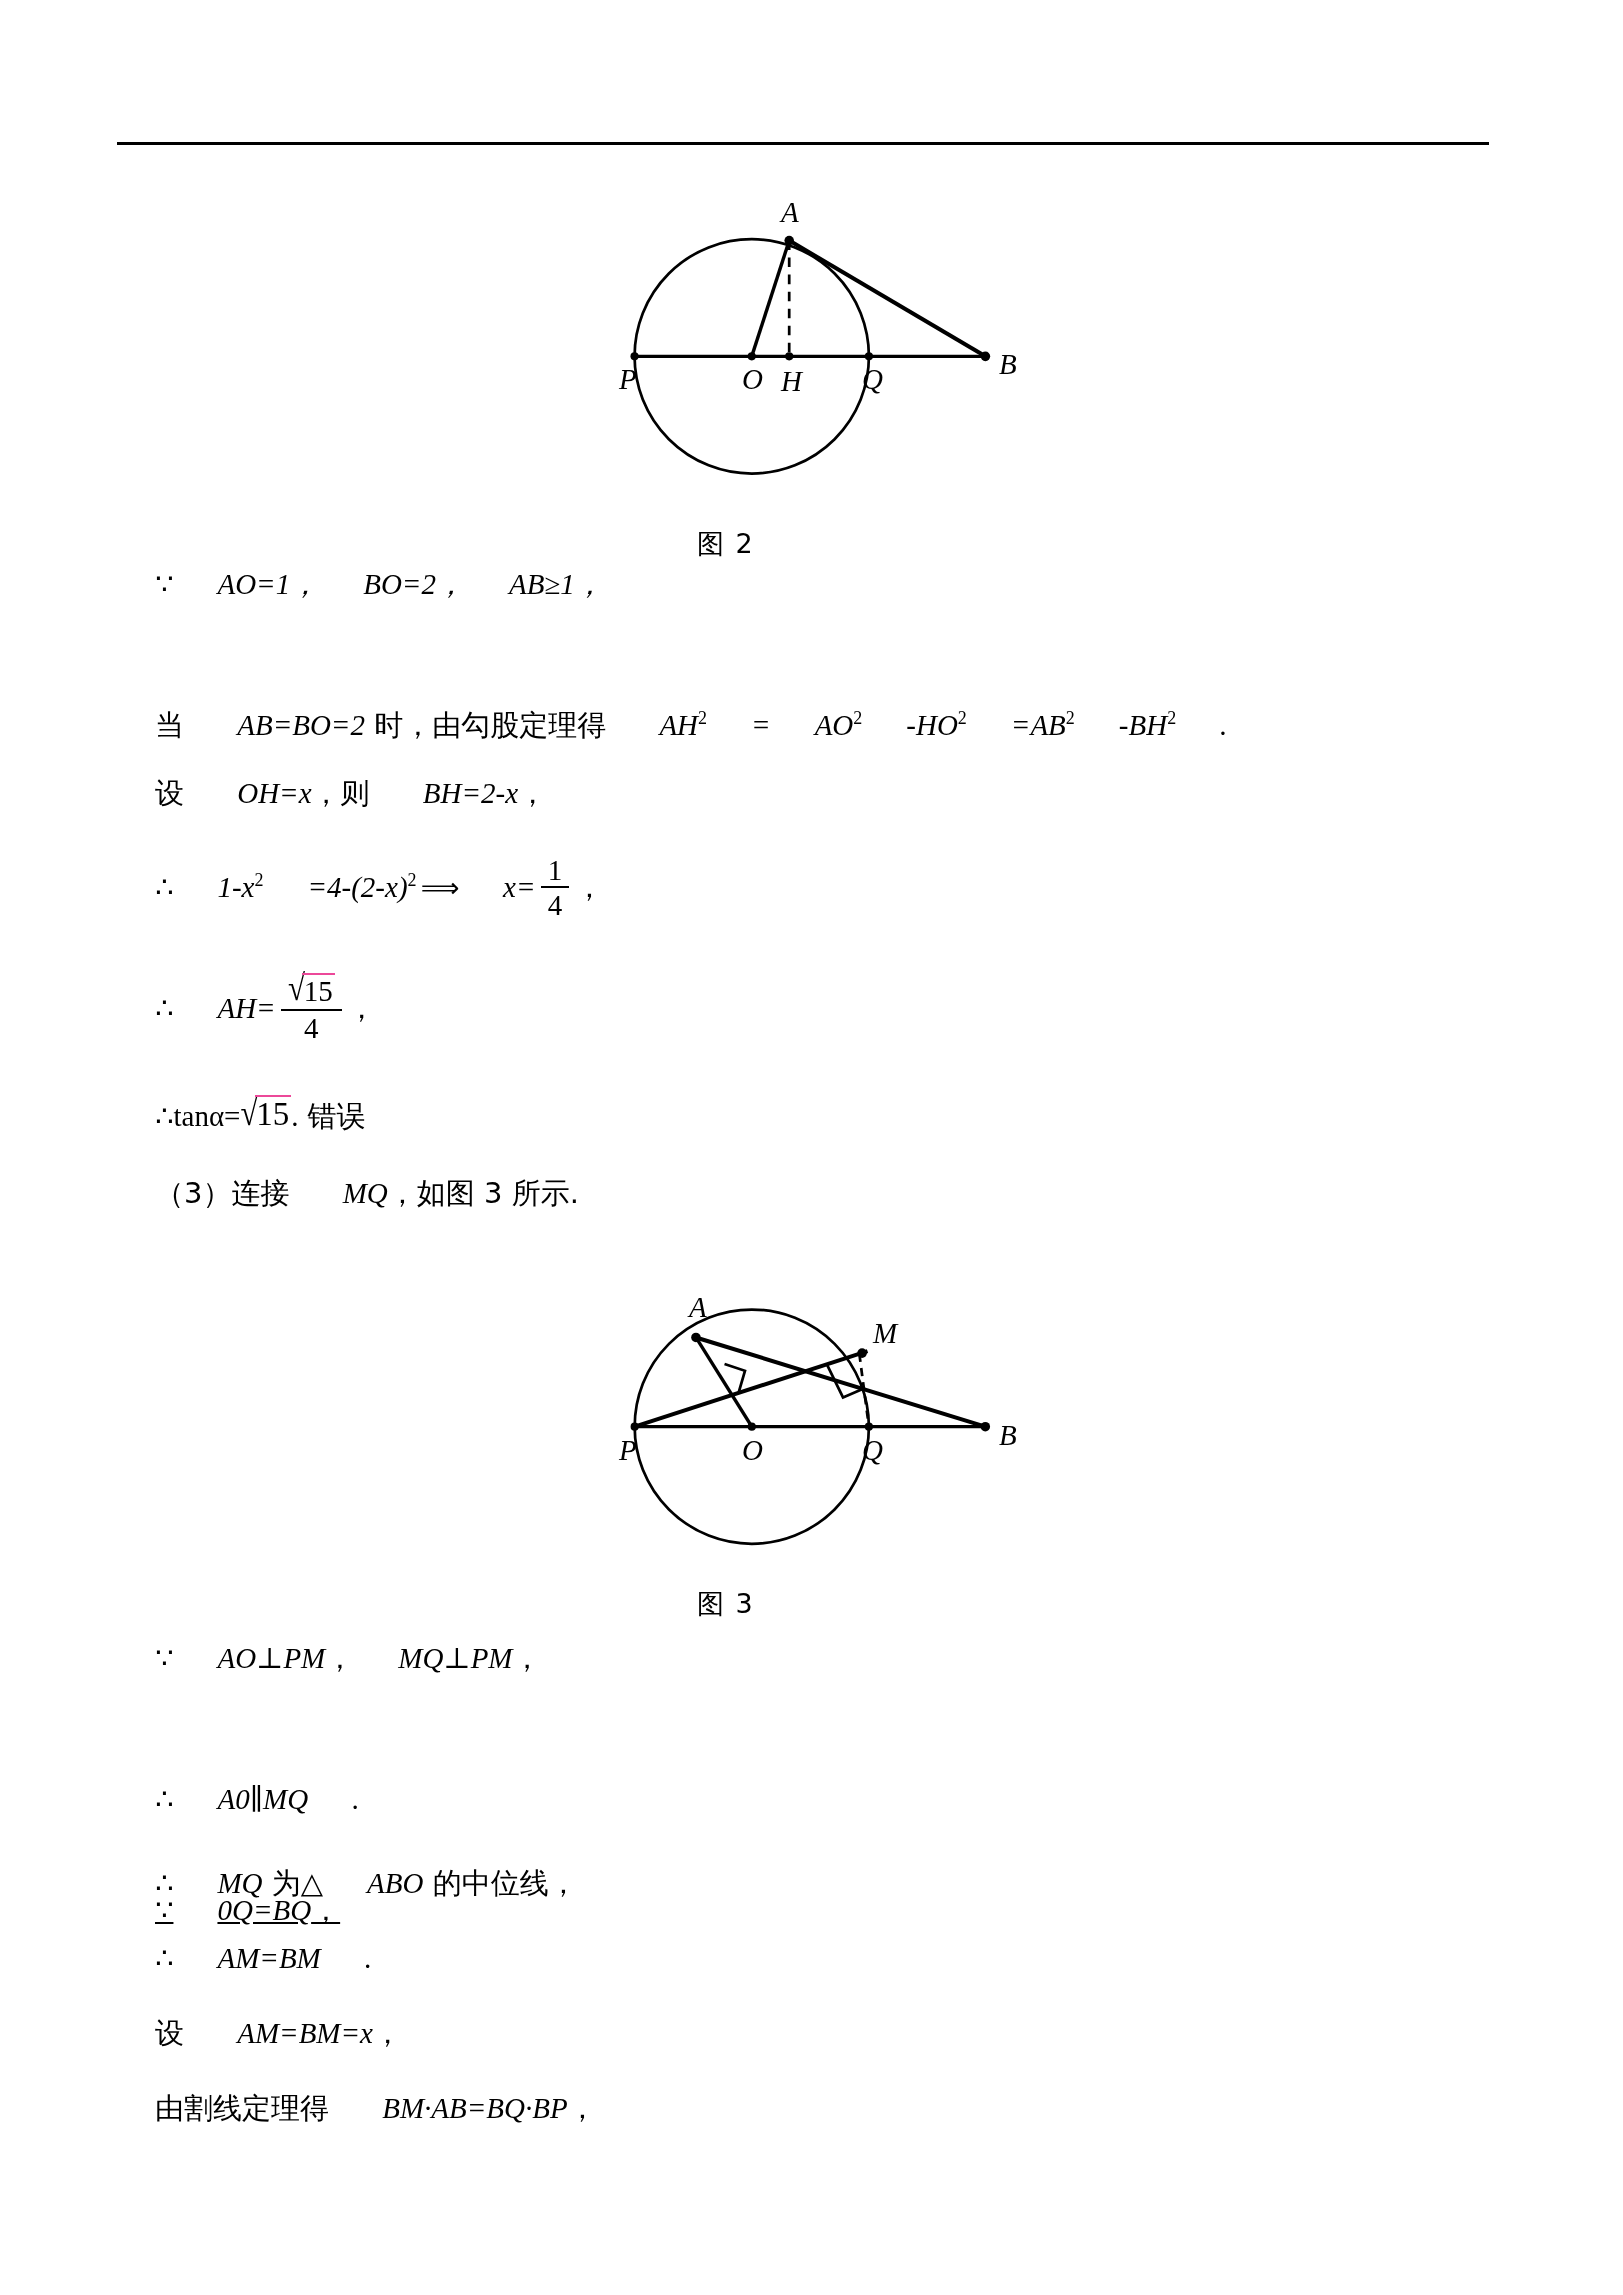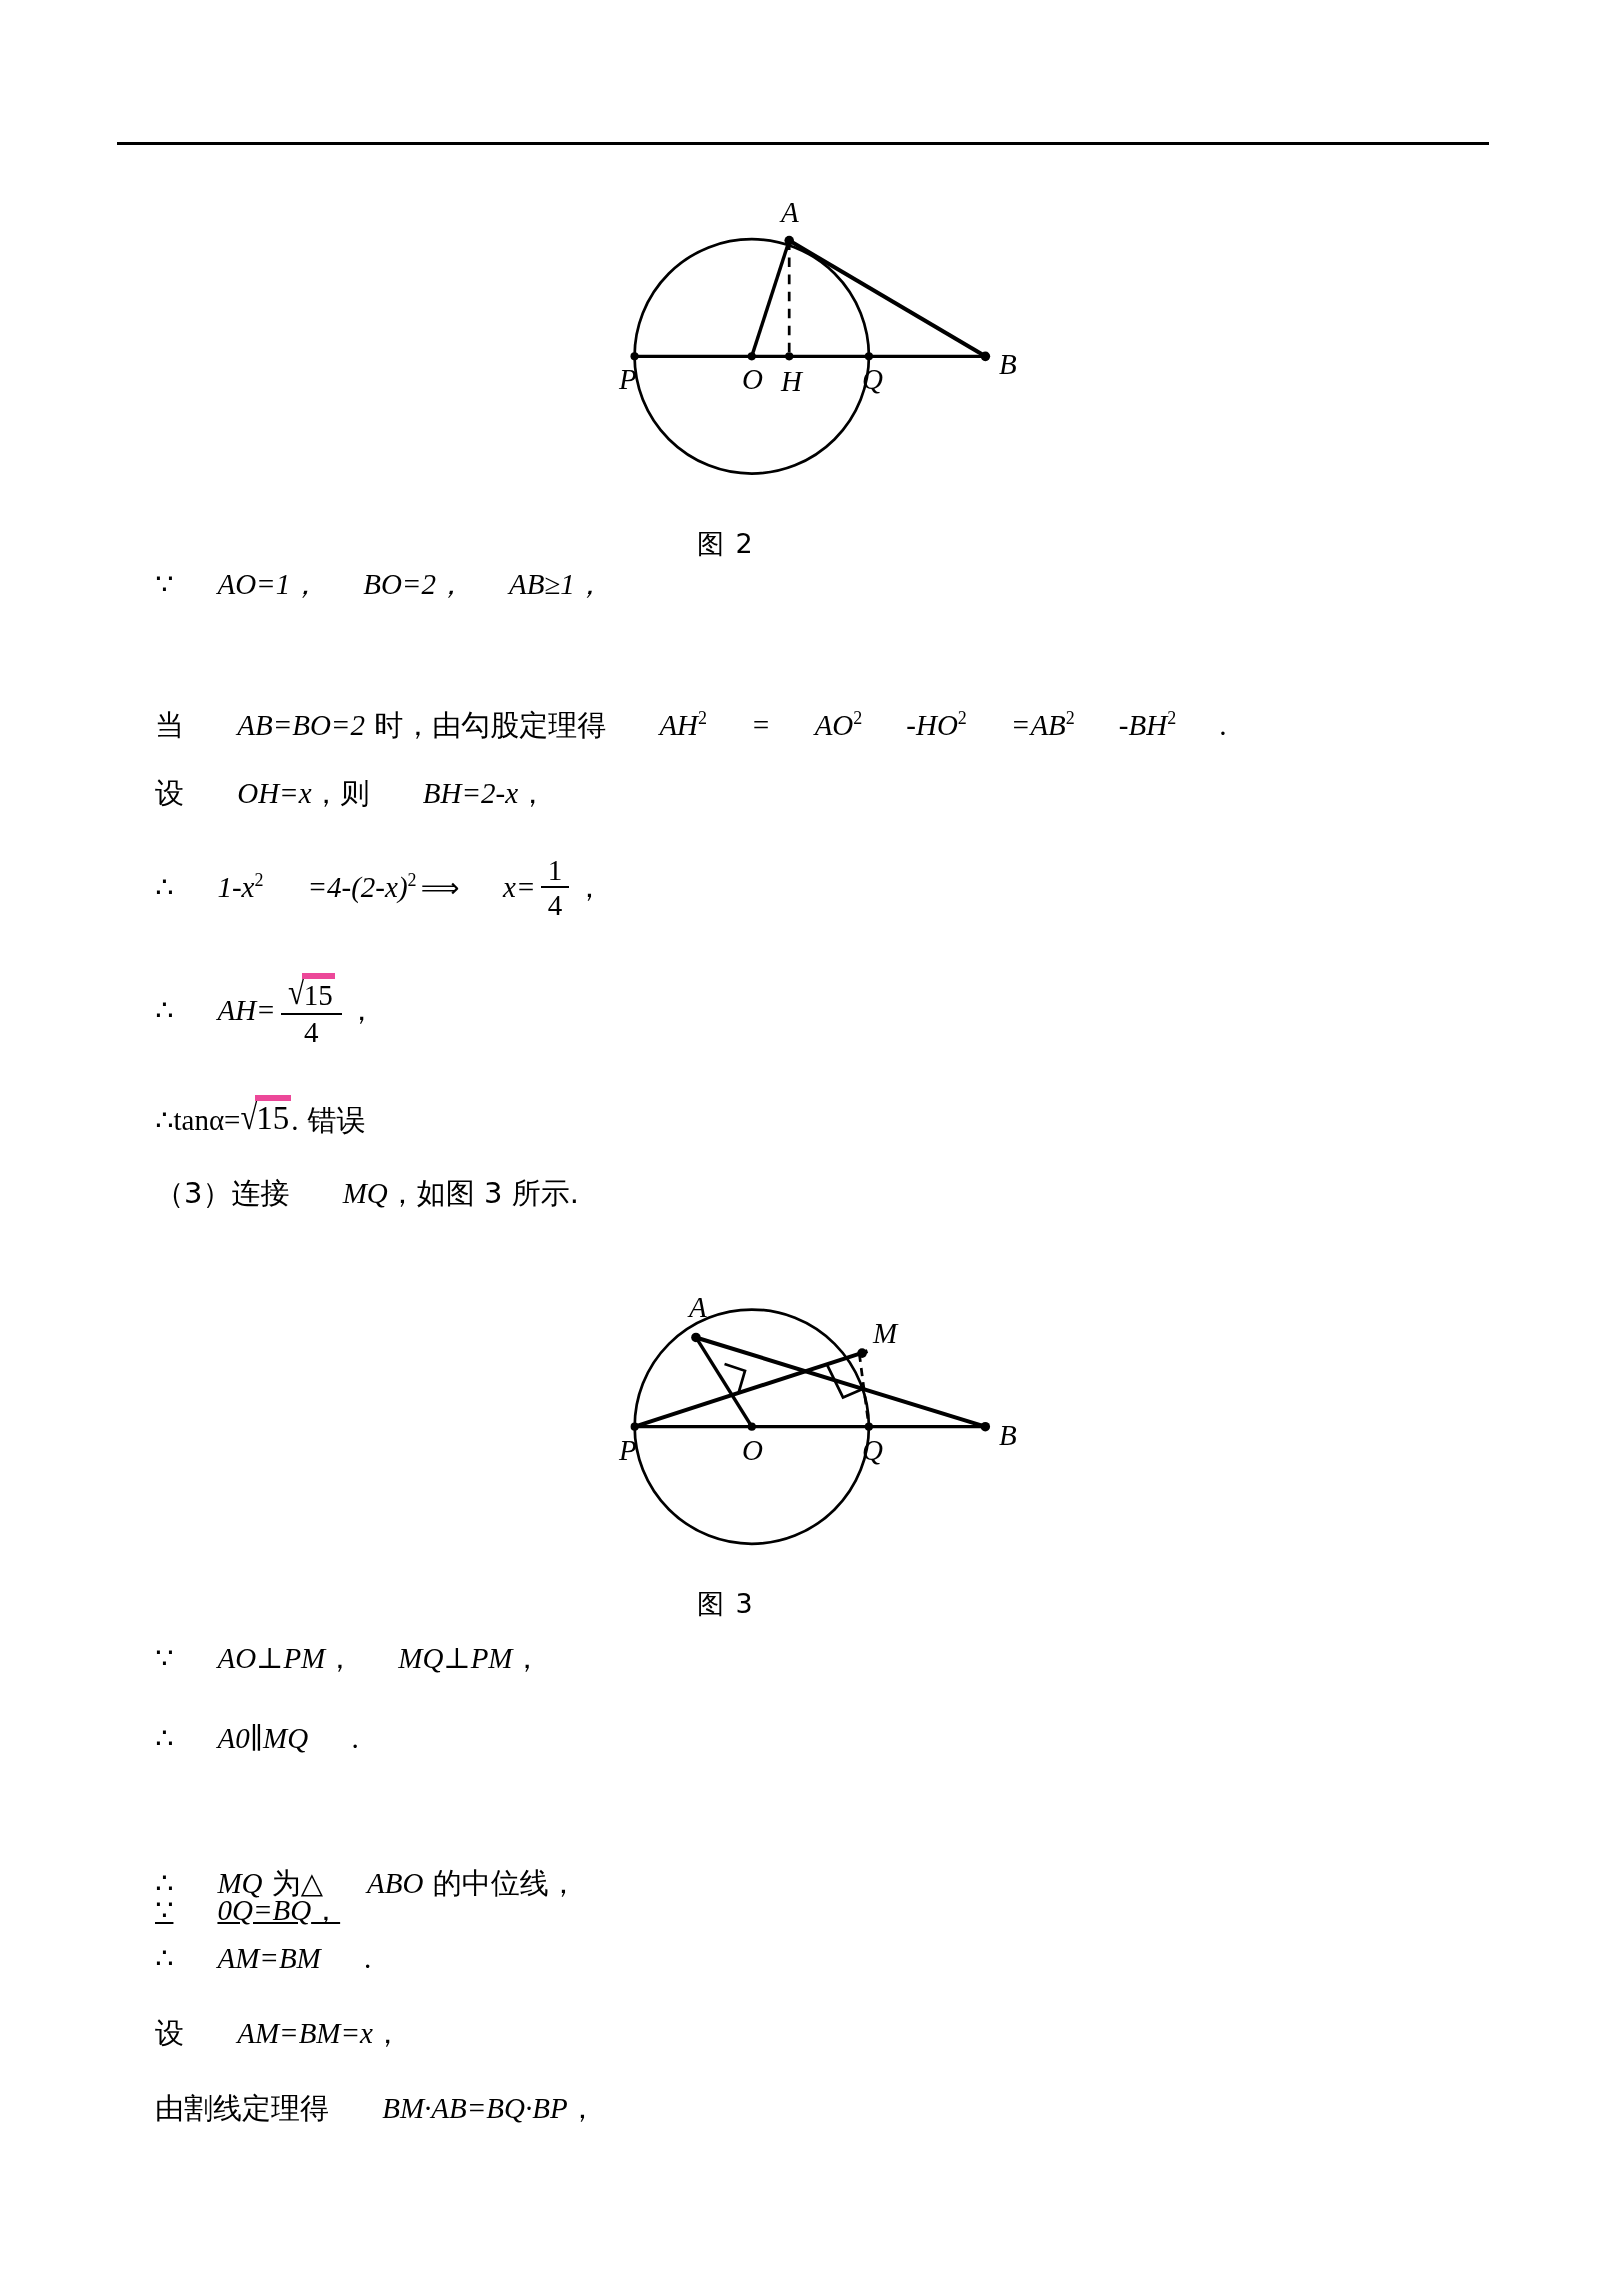--- a/index.html
+++ b/index.html
@@ -101,21 +101,21 @@
     white-space: nowrap;
   }
   .radical > .sign {
     font-size: 31px;
     display: inline-block;
     transform: scaleY(1.18);
     transform-origin: bottom;
   }
   .radical > .rad-body {
     display: inline-block;
-    border-top: 6px solid #ec4899;
+    border-top: 2px solid #ec4899;
     padding: 0.7px 2px 0 1.4px;
     margin-left: -2.7px;
     position: relative;
     top: -0.7px;
   }
   .long-arrow {
     display: inline-block;
     font-family: "DejaVu Sans", sans-serif;
     font-size: 27px;
     letter-spacing: -0.06em;
@@ -221,21 +221,21 @@
     <div style="position:absolute;left:289px;top:183px;font-size:29px;font-style:italic;font-family:'Liberation Serif',serif;">Q</div>
     <div style="position:absolute;left:426px;top:168px;font-size:29px;font-style:italic;font-family:'Liberation Serif',serif;">B</div>
   </div>
 
   <div class="fig-caption cap3">图 3</div>
 
   <div class="tline" style="top:1644px;">
     <span>∵</span><span class="mi">AO⊥PM</span><span>，</span><span class="mi">MQ⊥PM</span><span>，</span>
   </div>
 
-  <div class="tline" style="top:1724px;">
+  <div class="tline" style="top:1785px;">
     <span>∴</span><span class="mi">A0∥MQ</span><span class="mi">.</span>
   </div>
 
   <div class="tline" style="top:1896px;text-decoration:underline;">
     <span>∵</span><span class="mi">0Q=BQ</span><span>，</span>
   </div>
 
   <div class="tline" style="top:1869px;">
     <span>∴</span><span class="mi">MQ</span><span> 为△</span><span class="mi">ABO</span><span> 的中位线，</span>
   </div>

